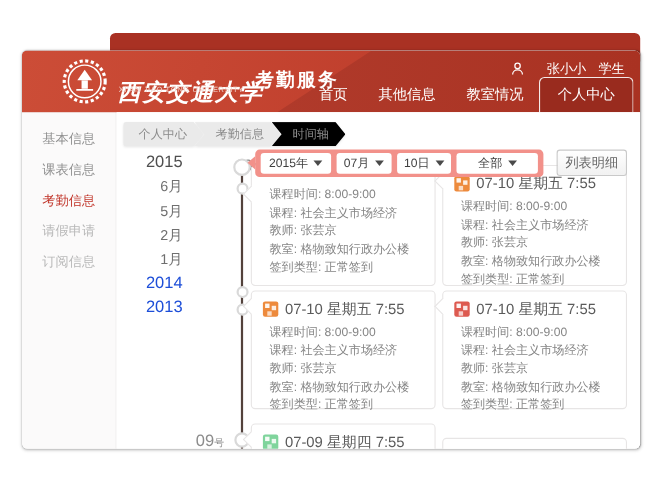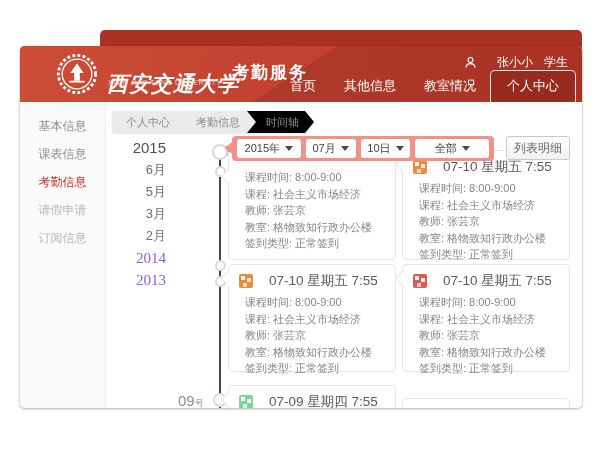--- a/index.html
+++ b/index.html
@@ -47,21 +47,21 @@
     background:#eaeaea;padding:0 15px 0 19px;margin-left:-8px;white-space:nowrap;cursor:pointer;
     clip-path:polygon(0 0,calc(100% - 9px) 0,100% 50%,calc(100% - 9px) 100%,0 100%,9px 50%);}
   .crumb.first{margin-left:0;border-radius:3px 0 0 3px;padding-left:14px;
     clip-path:polygon(0 0,calc(100% - 9px) 0,100% 50%,calc(100% - 9px) 100%,0 100%);}
   .crumb.last{background:#000000;}
 
   
   .months{position:absolute;left:8px;top:35px;width:52px;text-align:right;}
   .m-item{line-height:22px;font-size:13px;color:#6f6f6f;cursor:pointer;white-space:nowrap;}
   .m-item.year{font-size:15px;color:#4f4f4f;}
-  .m-item.yearpast{font-size:15px;color:#8b5cf6;font-family:Liberation Serif, serif;}
+  .m-item.yearpast{font-size:15px;color:#1d4ed8;}
   .cursor-mark{display:inline-block;width:3px;height:11px;background:#d9473a;margin-left:3px;vertical-align:-1px;}
 
   .tl-line{position:absolute;left:113px;top:44px;width:2px;height:262px;background:#53423c;}
   .tl-node{position:absolute;background:#fff;border:2px solid #d9d9d9;border-radius:50%;box-sizing:border-box;cursor:pointer;}
   .n1{left:106px;top:42px;width:16px;height:16px;}
   .n2{left:109px;top:64px;width:11px;height:11px;}
   .n3{left:109px;top:158px;width:11px;height:11px;}
   .n4{left:109px;top:174px;width:11px;height:11px;}
   .n5{left:107px;top:291px;width:14px;height:14px;}
 
@@ -81,21 +81,21 @@
     border-top:5px solid #4a4a4a;margin-left:5px;}
   .w1{width:64px}.w2{width:50px}.w3{width:50px}.w4{width:74px}
   .list-btn{position:absolute;left:400px;top:34px;width:64px;height:24px;z-index:5;
     background:linear-gradient(#ffffff,#f1f1f1);border:1px solid #c9c9c9;border-radius:3px;
     font-size:12px;color:#666;text-align:center;line-height:22px;box-sizing:border-box;cursor:pointer;}
 
   
   .card{position:absolute;width:168px;background:#fff;border:1px solid #e7e5e5;border-radius:4px;box-sizing:border-box;}
   .tail{position:absolute;left:-6px;width:10px;height:10px;background:#fff;
     border-left:1px solid #e7e5e5;border-bottom:1px solid #e7e5e5;transform:rotate(45deg);}
-  .card-head{display:flex;align-items:center;gap:16px;padding:7px 10px 1px;font-size:13.5px;color:#5a5a5a;white-space:nowrap;}
+  .card-head{display:flex;align-items:center;gap:6px;padding:7px 10px 1px;font-size:13.5px;color:#5a5a5a;white-space:nowrap;}
   .stamp{width:14px;height:14px;border-radius:2px;position:relative;flex:0 0 auto;}
   .stamp:after{content:"";position:absolute;width:4px;height:4px;background:rgba(255,255,255,.92);
     top:2px;left:2px;box-shadow:6px 2px 0 rgba(255,255,255,.85),2px 7px 0 rgba(255,255,255,.7);}
   .stamp.orange{background:#ed8a3c;}
   .stamp.red{background:#dd5a50;}
   .stamp.green{background:#7fd49c;}
   .card-body{padding:3px 10px 6px 16px;}
   .field{font-size:11px;color:#858585;line-height:16.5px;white-space:nowrap;}
   .c1l{left:122px;top:48px;height:110px;}
   .c1l .card-body{padding-top:18px;}
@@ -161,22 +161,22 @@
         <div class="breadcrumb">
           <div class="crumb first">个人中心</div>
           <div class="crumb">考勤信息</div>
           <div class="crumb last">时间轴</div>
         </div>
 
         <div class="months">
           <div class="m-item year">2015</div>
           <div class="m-item">6月</div>
           <div class="m-item">5月</div>
-          <div class="m-item">3月</div>
           <div class="m-item">2月</div>
+          <div class="m-item">1月</div>
           <div class="m-item yearpast">2014</div>
           <div class="m-item yearpast">2013</div>
         </div>
 
         <div class="tl-line"></div>
 
         <div class="daymark d10"><span>10</span><span class="suf">号</span></div>
         <div class="daymark d09"><span>09</span><span class="suf">号</span></div>
 
         <div class="tl-node n1"></div>

